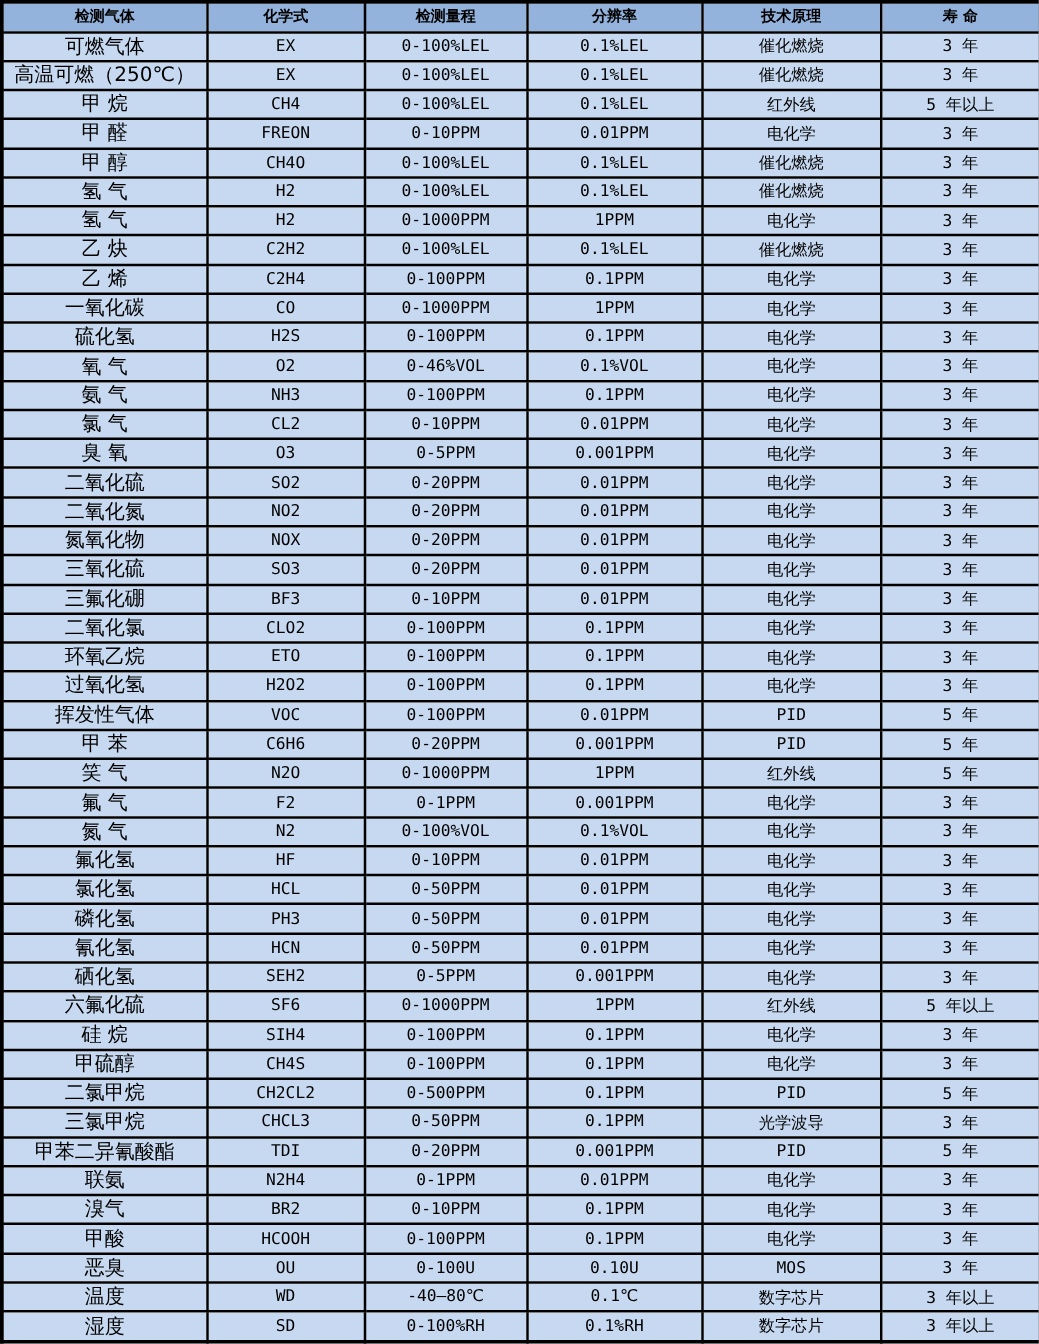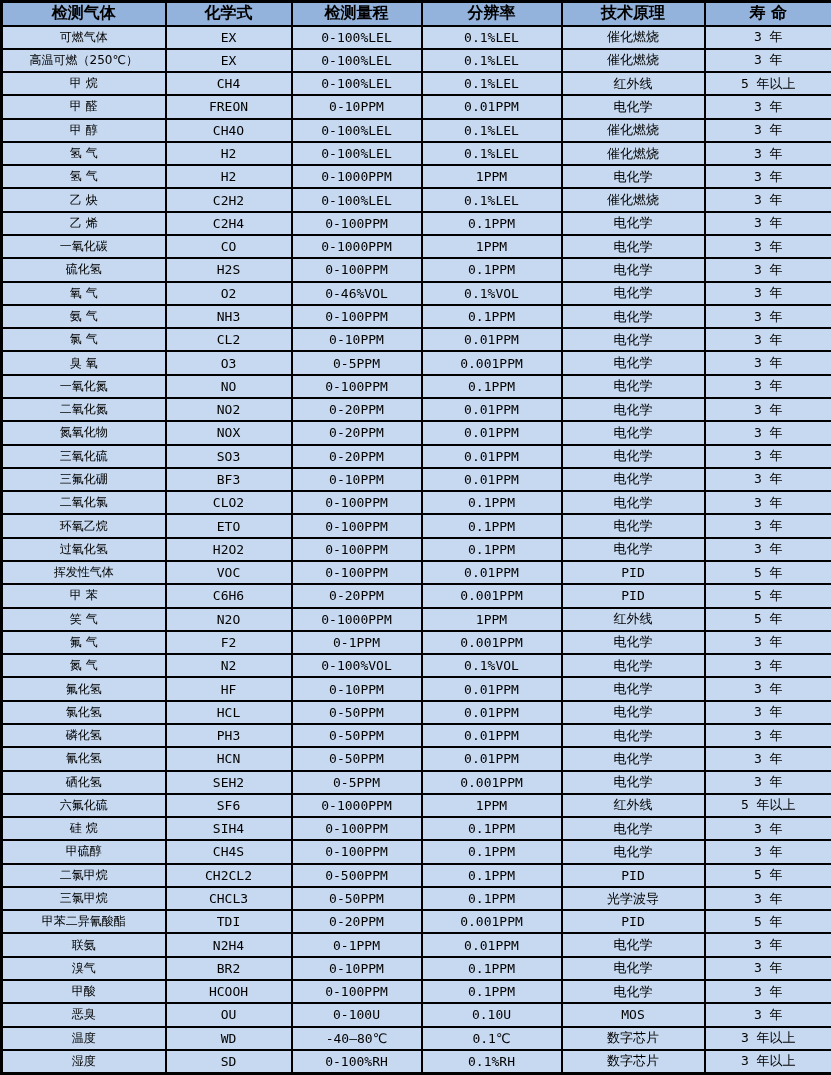--- a/index.html
+++ b/index.html
@@ -20,32 +20,32 @@
   }
   table.gas-table th, table.gas-table td{
     border:2px solid var(--border-color);
     text-align:center;vertical-align:middle;
     color:var(--text-color);
     padding:0 2px;
     overflow:hidden;white-space:nowrap;
   }
   table.gas-table thead th{
     background:var(--header-bg);
-    font-size:16px;font-weight:bold;
+    font-size:12px;font-weight:bold;
     height:24px;
     font-family:"DejaVu Sans","Liberation Sans",sans-serif;
   }
   table.gas-table tbody td{
     background:var(--row-bg);
     font-size:13px;
     height:21px;
   }
   
   table.gas-table tbody td:first-child{
-    font-size:12px;
+    font-size:16px;
     font-family:"DejaVu Sans","Liberation Sans",sans-serif;
   }
 </style>
 </head>
 <body>
 
 <table class="gas-table">
   <colgroup>
     <col style="width:164px">
     <col style="width:126px">
@@ -179,24 +179,24 @@
       </tr>
       <tr>
         <td>臭 氧</td>
         <td>O3</td>
         <td>0-5PPM</td>
         <td>0.001PPM</td>
         <td>电化学</td>
         <td>3 年</td>
       </tr>
       <tr>
-        <td>一氧化氮</td>
-        <td>NO</td>
-        <td>0-100PPM</td>
-        <td>0.1PPM</td>
+        <td>二氧化硫</td>
+        <td>SO2</td>
+        <td>0-20PPM</td>
+        <td>0.01PPM</td>
         <td>电化学</td>
         <td>3 年</td>
       </tr>
       <tr>
         <td>二氧化氮</td>
         <td>NO2</td>
         <td>0-20PPM</td>
         <td>0.01PPM</td>
         <td>电化学</td>
         <td>3 年</td>

